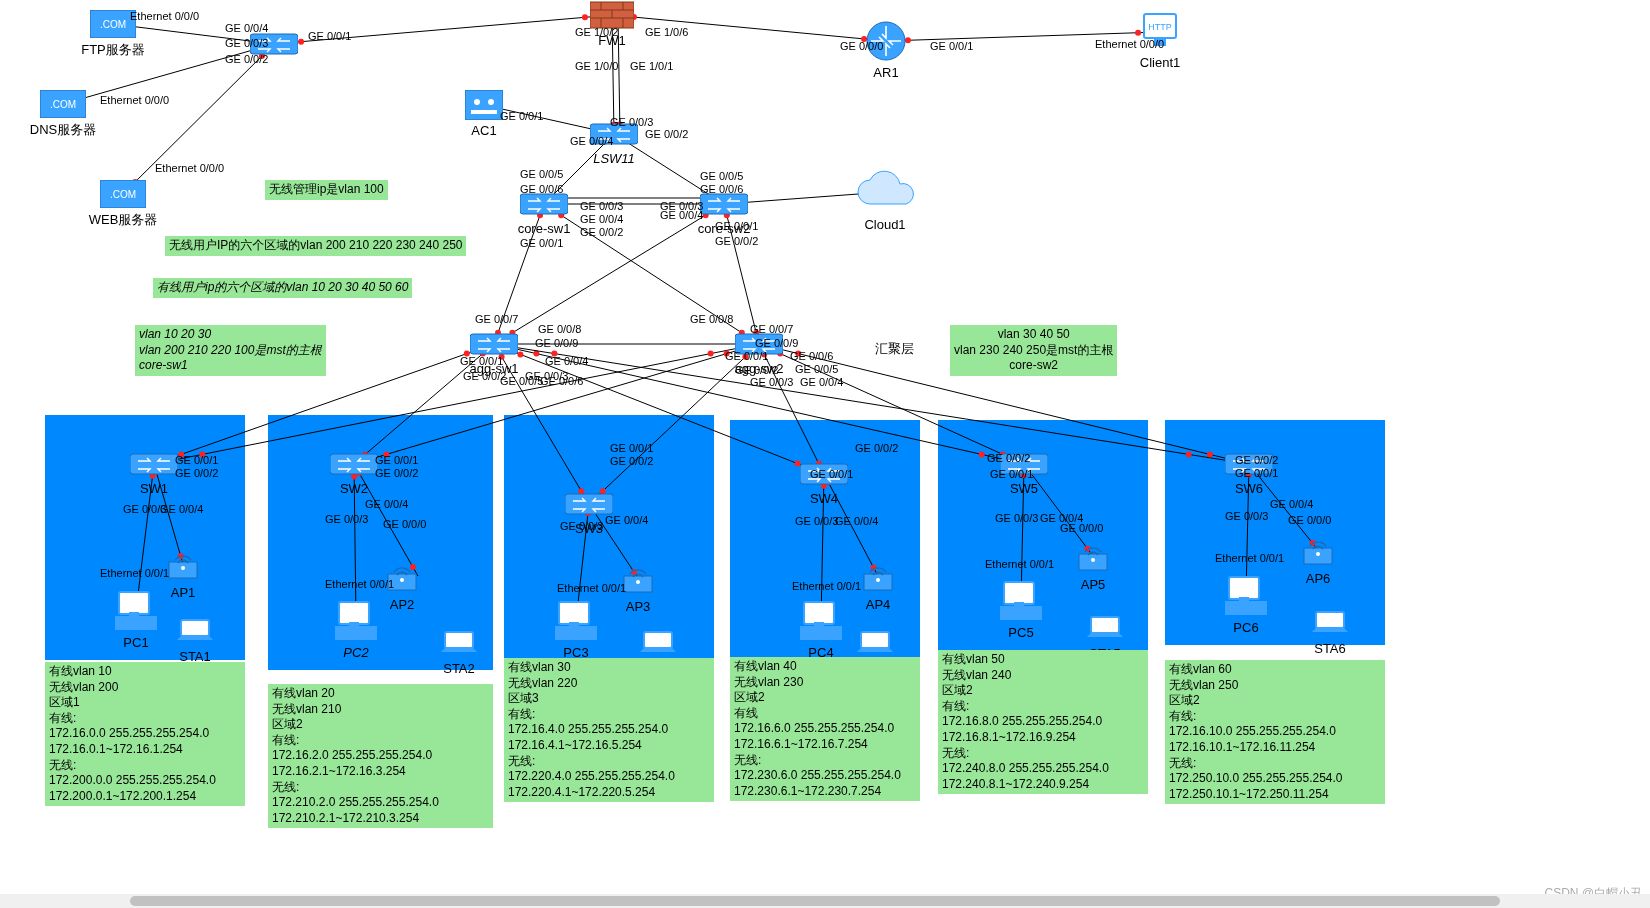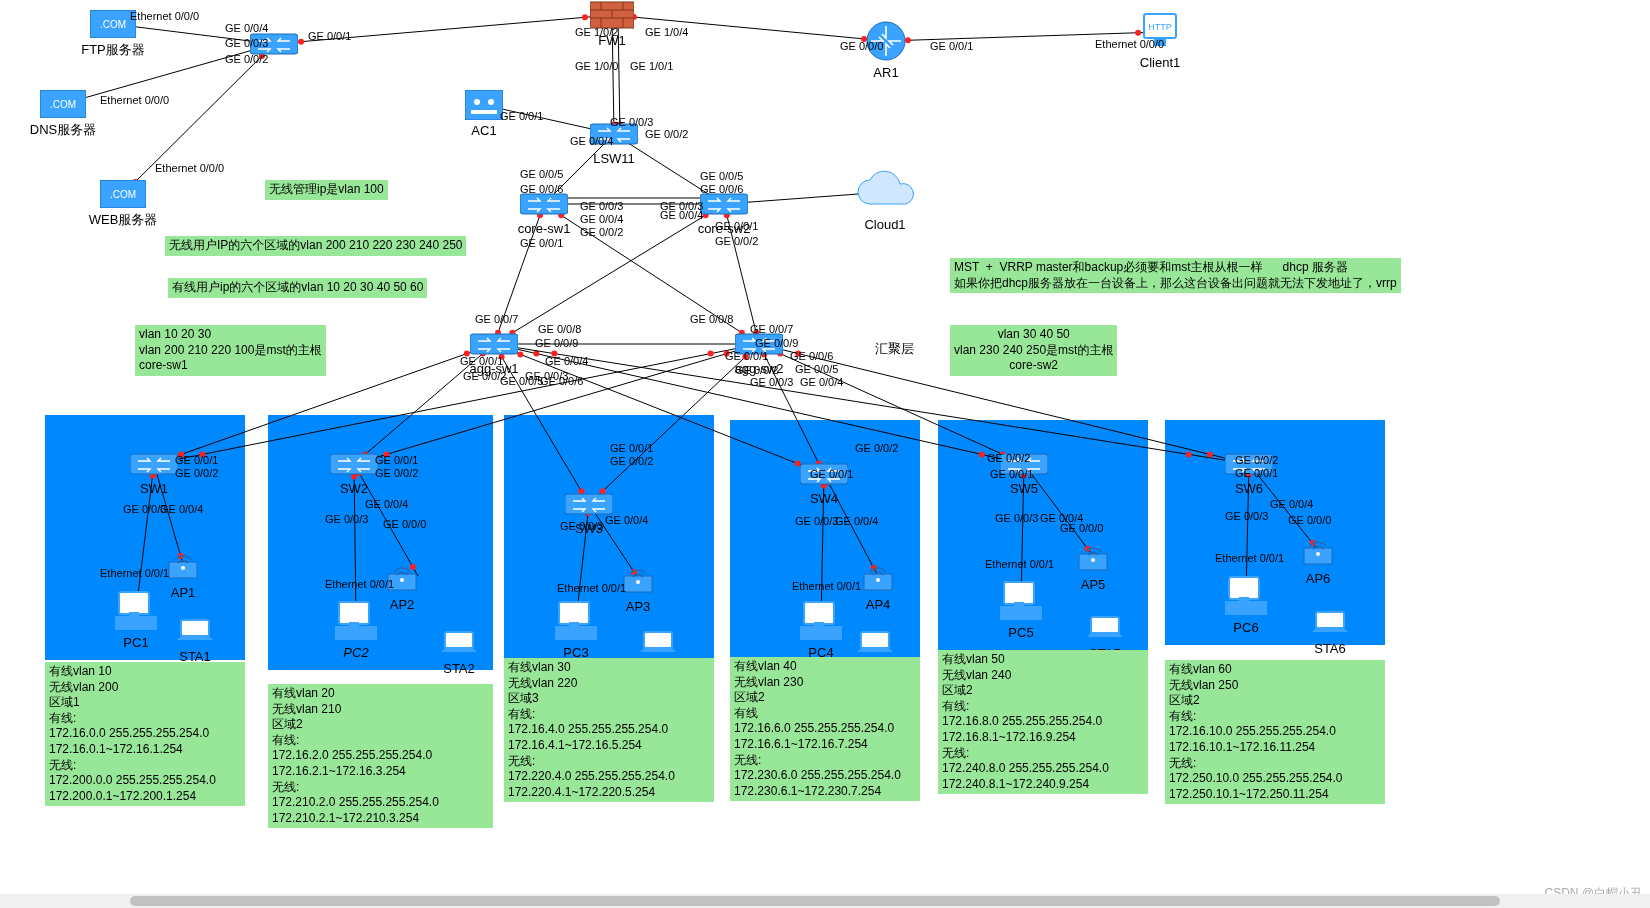--- a/index.html
+++ b/index.html
@@ -192,21 +192,21 @@
         </svg><div class="node-lbl" style="top:100%;">Client1</div></div>
       <div class="node" style="left: 465px; top: 90px;"><svg width="38" height="30">
           <rect x="0" y="0" width="38" height="30" fill="#3aa3ff" stroke="#1b6bb8"></rect>
           <circle cx="12" cy="12" r="3" fill="#fff"></circle>
           <circle cx="26" cy="12" r="3" fill="#fff"></circle>
           <rect x="6" y="20" width="26" height="4" fill="#fff"></rect>
         </svg><div class="node-lbl" style="top:100%;">AC1</div></div>
       <div class="node" style="left: 590px; top: 120px;"><svg width="48" height="28">
           <rect x="0" y="4" width="48" height="20" rx="3" fill="#3aa3ff" stroke="#1b6bb8"></rect>
           <path d="M8 11 l12 0 l-3 -3 M8 19 l12 0 l-3 3 M40 11 l-12 0 l3 -3 M40 19 l-12 0 l3 3" stroke="#fff" fill="none" stroke-width="1.4"></path>
-        </svg><div class="node-lbl" style="top:100%;">LSW11</div></div>
+        </svg><div class="node-lbl" style="top:100%;font-style:italic;">LSW11</div></div>
       <div class="node" style="left: 850px; top: 170px;"><svg width="70" height="44">
           <path d="M20 34 a12 12 0 0 1 0 -24 a16 16 0 0 1 30 4 a10 10 0 0 1 6 20 z" fill="#cfe8ff" stroke="#3aa3ff"></path>
         </svg><div class="node-lbl" style="top:100%;">Cloud1</div></div>
       <div class="node" style="left: 520px; top: 190px;"><svg width="48" height="28">
           <rect x="0" y="4" width="48" height="20" rx="3" fill="#3aa3ff" stroke="#1b6bb8"></rect>
           <path d="M8 11 l12 0 l-3 -3 M8 19 l12 0 l-3 3 M40 11 l-12 0 l3 -3 M40 19 l-12 0 l3 3" stroke="#fff" fill="none" stroke-width="1.4"></path>
         </svg><div class="node-lbl" style="top:100%;">core-sw1</div></div>
       <div class="node" style="left: 700px; top: 190px;"><svg width="48" height="28">
           <rect x="0" y="4" width="48" height="20" rx="3" fill="#3aa3ff" stroke="#1b6bb8"></rect>
           <path d="M8 11 l12 0 l-3 -3 M8 19 l12 0 l-3 3 M40 11 l-12 0 l3 -3 M40 19 l-12 0 l3 3" stroke="#fff" fill="none" stroke-width="1.4"></path>
@@ -331,21 +331,21 @@
 
 <div id="ifcs">
       <span class="ifc" style="left: 130px; top: 10px;">Ethernet 0/0/0</span>
       <span class="ifc" style="left: 100px; top: 94px;">Ethernet 0/0/0</span>
       <span class="ifc" style="left: 155px; top: 162px;">Ethernet 0/0/0</span>
       <span class="ifc" style="left: 225px; top: 22px;">GE 0/0/4</span>
       <span class="ifc" style="left: 308px; top: 30px;">GE 0/0/1</span>
       <span class="ifc" style="left: 225px; top: 37px;">GE 0/0/3</span>
       <span class="ifc" style="left: 225px; top: 53px;">GE 0/0/2</span>
       <span class="ifc" style="left: 575px; top: 26px;">GE 1/0/2</span>
-      <span class="ifc" style="left: 645px; top: 26px;">GE 1/0/4</span>
+      <span class="ifc" style="left: 645px; top: 26px;">GE 1/0/6</span>
       <span class="ifc" style="left: 575px; top: 60px;">GE 1/0/0</span>
       <span class="ifc" style="left: 630px; top: 60px;">GE 1/0/1</span>
       <span class="ifc" style="left: 840px; top: 40px;">GE 0/0/0</span>
       <span class="ifc" style="left: 930px; top: 40px;">GE 0/0/1</span>
       <span class="ifc" style="left: 1095px; top: 38px;">Ethernet 0/0/0</span>
       <span class="ifc" style="left: 500px; top: 110px;">GE 0/0/1</span>
       <span class="ifc" style="left: 610px; top: 116px;">GE 0/0/3</span>
       <span class="ifc" style="left: 570px; top: 135px;">GE 0/0/4</span>
       <span class="ifc" style="left: 645px; top: 128px;">GE 0/0/2</span>
       <span class="ifc" style="left: 520px; top: 168px;">GE 0/0/5</span>
@@ -408,29 +408,27 @@
       <span class="ifc" style="left: 100px; top: 567px;">Ethernet 0/0/1</span>
       <span class="ifc" style="left: 325px; top: 578px;">Ethernet 0/0/1</span>
       <span class="ifc" style="left: 557px; top: 582px;">Ethernet 0/0/1</span>
       <span class="ifc" style="left: 792px; top: 580px;">Ethernet 0/0/1</span>
       <span class="ifc" style="left: 985px; top: 558px;">Ethernet 0/0/1</span>
       <span class="ifc" style="left: 1215px; top: 552px;">Ethernet 0/0/1</span>
     </div>
 
 <div class="note" style="left:265px;top:180px;">无线管理ip是vlan 100</div>
 <div class="note" style="left:165px;top:236px;">无线用户IP的六个区域的vlan 200 210 220 230 240 250</div>
-<div class="note" style="left:168px;top:278px;">有线用户ip的六个区域的vlan 10 20 30 40 50 60</div>
-<div class="note" style="left:135px;top:325px;">vlan 10 20 30
+<div class="note" style="left:153px;top:278px;font-style:italic;">有线用户ip的六个区域的vlan 10 20 30 40 50 60</div>
+<div class="note" style="left:135px;top:325px;font-style:italic;">vlan 10 20 30
 vlan 200 210 220 100是mst的主根
 core-sw1</div>
 <div class="note" style="left:950px;top:325px;text-align:center;">vlan 30 40 50
 vlan 230 240 250是mst的主根
 core-sw2</div>
-<div class="note" style="left:950px;top:258px;">MST  +  VRRP master和backup必须要和mst主根从根一样      dhcp 服务器
-如果你把dhcp服务器放在一台设备上，那么这台设备出问题就无法下发地址了，vrrp</div>
 <div class="ifc" style="left:875px;top:340px;font-size:13px;">汇聚层</div>
 
 <div id="area-notes">
       <div class="note" style="left: 45px; top: 662px; min-width: 192px;">有线vlan 10
 无线vlan 200
 区域1
 有线:
 172.16.0.0 255.255.255.254.0
 172.16.0.1~172.16.1.254
 无线:

